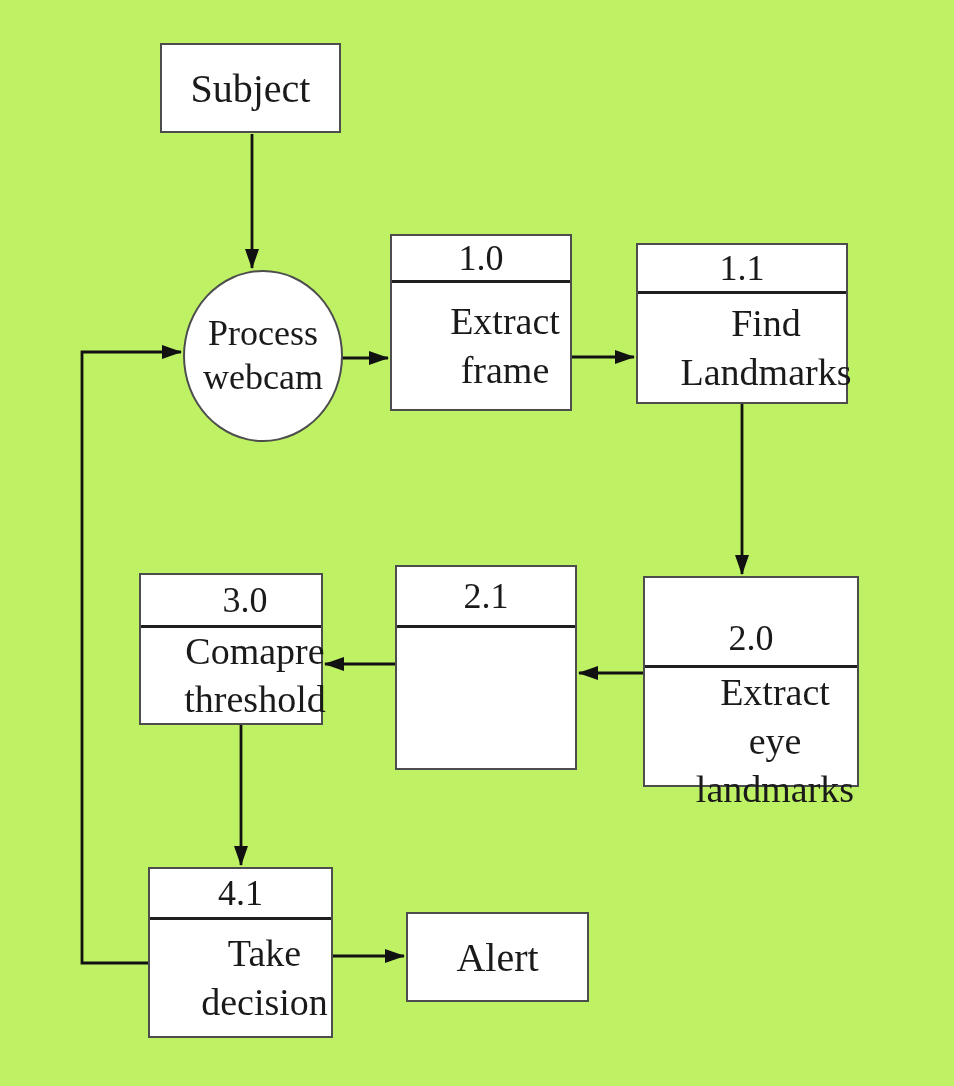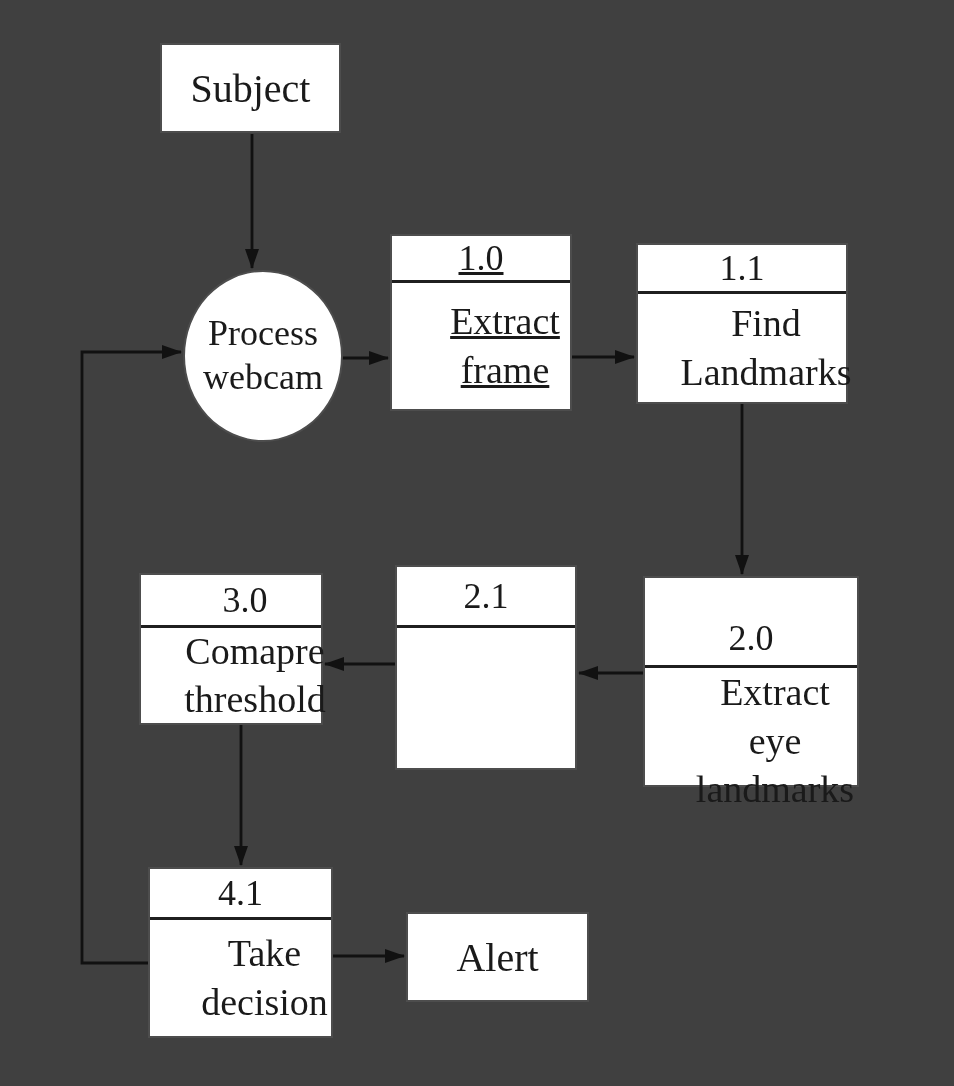--- a/index.html
+++ b/index.html
@@ -4,21 +4,21 @@
 <style>
   html, body {
     margin: 0;
     padding: 0;
     background: #ffffff;
   }
   .canvas {
     position: relative;
     width: 954px;
     height: 1086px;
-    background: #404040;
+    background: #bef264;
     font-family: "Liberation Serif", "DejaVu Serif", serif;
     color: #1a1a1a;
     overflow: hidden;
   }
   svg.edges {
     position: absolute;
     left: 0;
     top: 0;
     width: 954px;
     height: 1086px;
@@ -63,21 +63,21 @@
     line-height: 1.28;
     margin-left: 48px;
   }
   .multiline {
     white-space: pre-line;
   }
 
   
   #n-subject { left: 160px; top: 43px;  width: 181px; height: 90px; }
   #n-webcam  { left: 183px; top: 270px; width: 160px; height: 172px; }
-  #n-10      { left: 390px; top: 234px; width: 182px; height: 177px; text-decoration: underline; }
+  #n-10      { left: 390px; top: 234px; width: 182px; height: 177px; }
   #n-10 .hdr { height: 44px; }
   #n-11      { left: 636px; top: 243px; width: 212px; height: 161px; }
   #n-11 .hdr { height: 46px; }
   #n-20      { left: 643px; top: 576px; width: 216px; height: 211px; }
   #n-20 .hdr { height: 55px; margin-top: 32px; }
   #n-21      { left: 395px; top: 565px; width: 182px; height: 205px; }
   #n-21 .hdr { height: 58px; }
   #n-30      { left: 139px; top: 573px; width: 184px; height: 152px; }
   #n-30 .hdr { height: 50px; padding-left: 28px; }
   #n-30 .body{ line-height: 1.25; }

